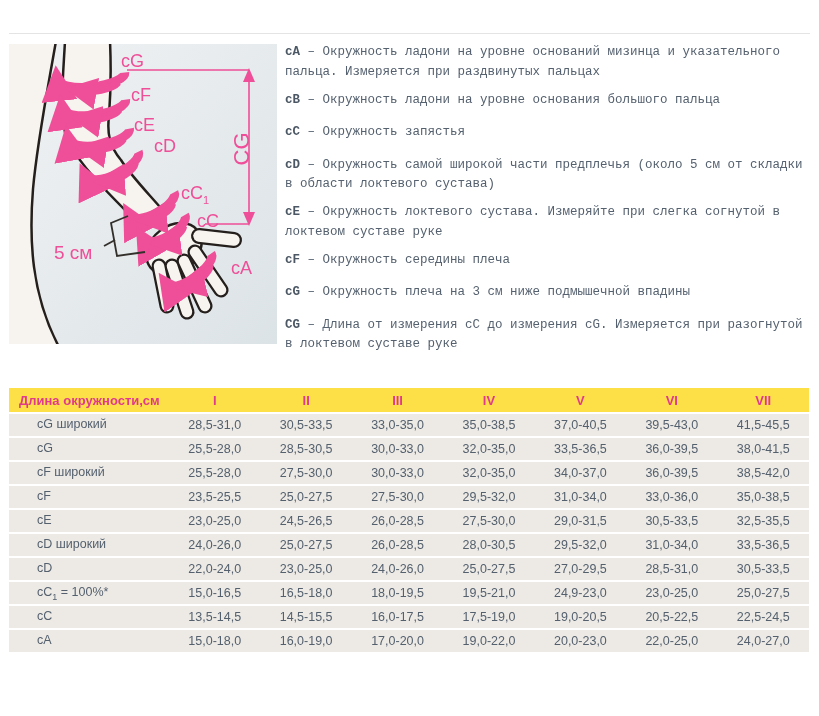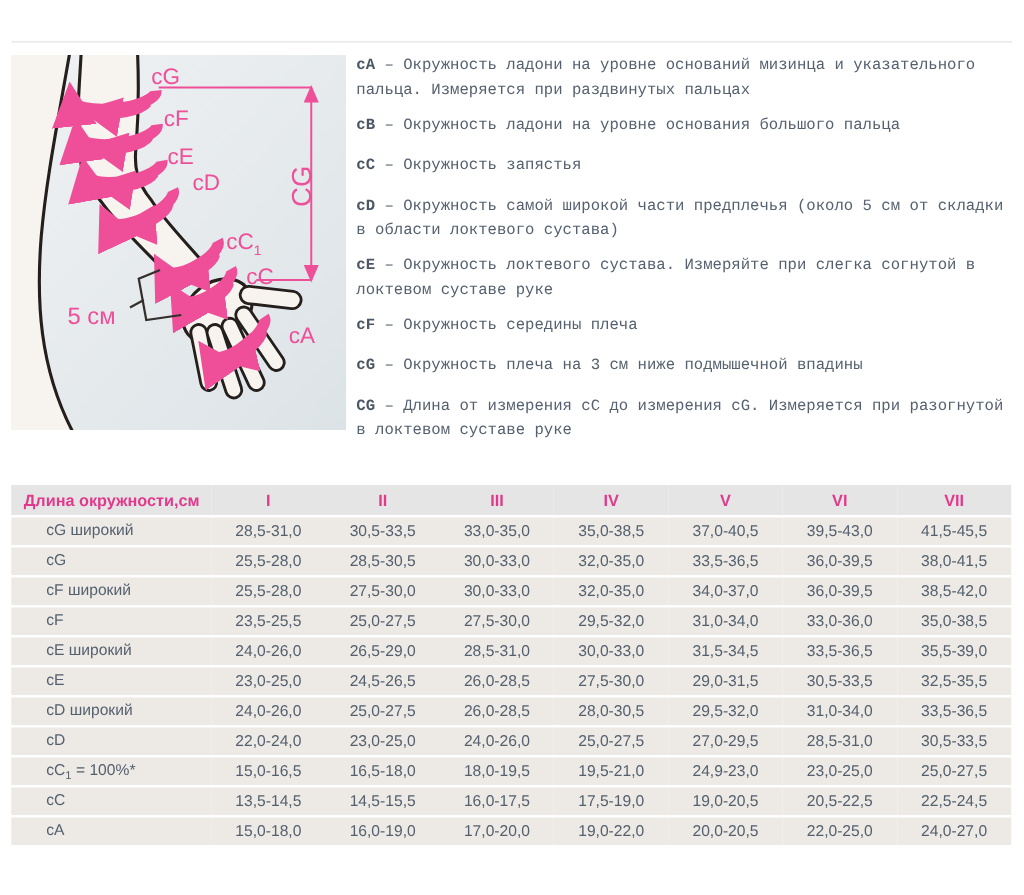--- a/index.html
+++ b/index.html
@@ -14,21 +14,21 @@
 
   .descriptions { flex:1; padding-top:1px; }
   .desc { font-size:12.5px; line-height:15px; margin:0 0 13px 0; color:#55616f;font-family:Liberation Mono, monospace; }
   .desc b { color:#4b5764; }
   .desc sub, .label-col sub { font-size:9px; }
 
   table { width:800px; border-collapse:separate; border-spacing:0 2px;
           margin:21px 9px 0 9px; table-layout:fixed; }
   th, td { height:22px; background:#edeae5; text-align:center; padding:0;
            font-size:12.5px; font-weight:normal; color:#54606e; }
-  thead th { background:#e5e5e5; color:#e13a8c; font-weight:bold;
+  thead th { background:#fde047; color:#e13a8c; font-weight:bold;
              height:24px; font-size:13px; }
   thead th.label-col { text-align:left; padding-left:10px; }
   td.label-col { text-align:left; padding-left:28px; }
 
   
   .dgm-pink-text { fill:#ee4f98; font-family:"Liberation Sans",sans-serif; font-size:18px; }
   .dgm-pink-sub  { font-size:11px; }
   .dgm-cg-text   { fill:#ee4f98; font-family:"Liberation Sans",sans-serif; font-size:22px; }
   .dgm-5cm-text  { fill:#ee4f98; font-family:"Liberation Sans",sans-serif; font-size:19px; }
   .dgm-dim       { stroke:#ee4f98; stroke-width:1.6; fill:none; }
@@ -199,30 +199,20 @@
         <td class="label-col"><span>cF</span><sub></sub><span></span></td>
         <td>23,5-25,5</td>
         <td>25,0-27,5</td>
         <td>27,5-30,0</td>
         <td>29,5-32,0</td>
         <td>31,0-34,0</td>
         <td>33,0-36,0</td>
         <td>35,0-38,5</td>
       </tr>
       <tr>
-        <td class="label-col"><span>cE широкий</span><sub></sub><span></span></td>
-        <td>24,0-26,0</td>
-        <td>26,5-29,0</td>
-        <td>28,5-31,0</td>
-        <td>30,0-33,0</td>
-        <td>31,5-34,5</td>
-        <td>33,5-36,5</td>
-        <td>35,5-39,0</td>
-      </tr>
-      <tr>
         <td class="label-col"><span>cE</span><sub></sub><span></span></td>
         <td>23,0-25,0</td>
         <td>24,5-26,5</td>
         <td>26,0-28,5</td>
         <td>27,5-30,0</td>
         <td>29,0-31,5</td>
         <td>30,5-33,5</td>
         <td>32,5-35,5</td>
       </tr>
       <tr>
@@ -264,18 +254,18 @@
         <td>19,0-20,5</td>
         <td>20,5-22,5</td>
         <td>22,5-24,5</td>
       </tr>
       <tr>
         <td class="label-col"><span>cA</span><sub></sub><span></span></td>
         <td>15,0-18,0</td>
         <td>16,0-19,0</td>
         <td>17,0-20,0</td>
         <td>19,0-22,0</td>
-        <td>20,0-20,5</td>
+        <td>20,0-23,0</td>
         <td>22,0-25,0</td>
         <td>24,0-27,0</td>
       </tr>
     </tbody>
 </table>
 
 </body></html>

